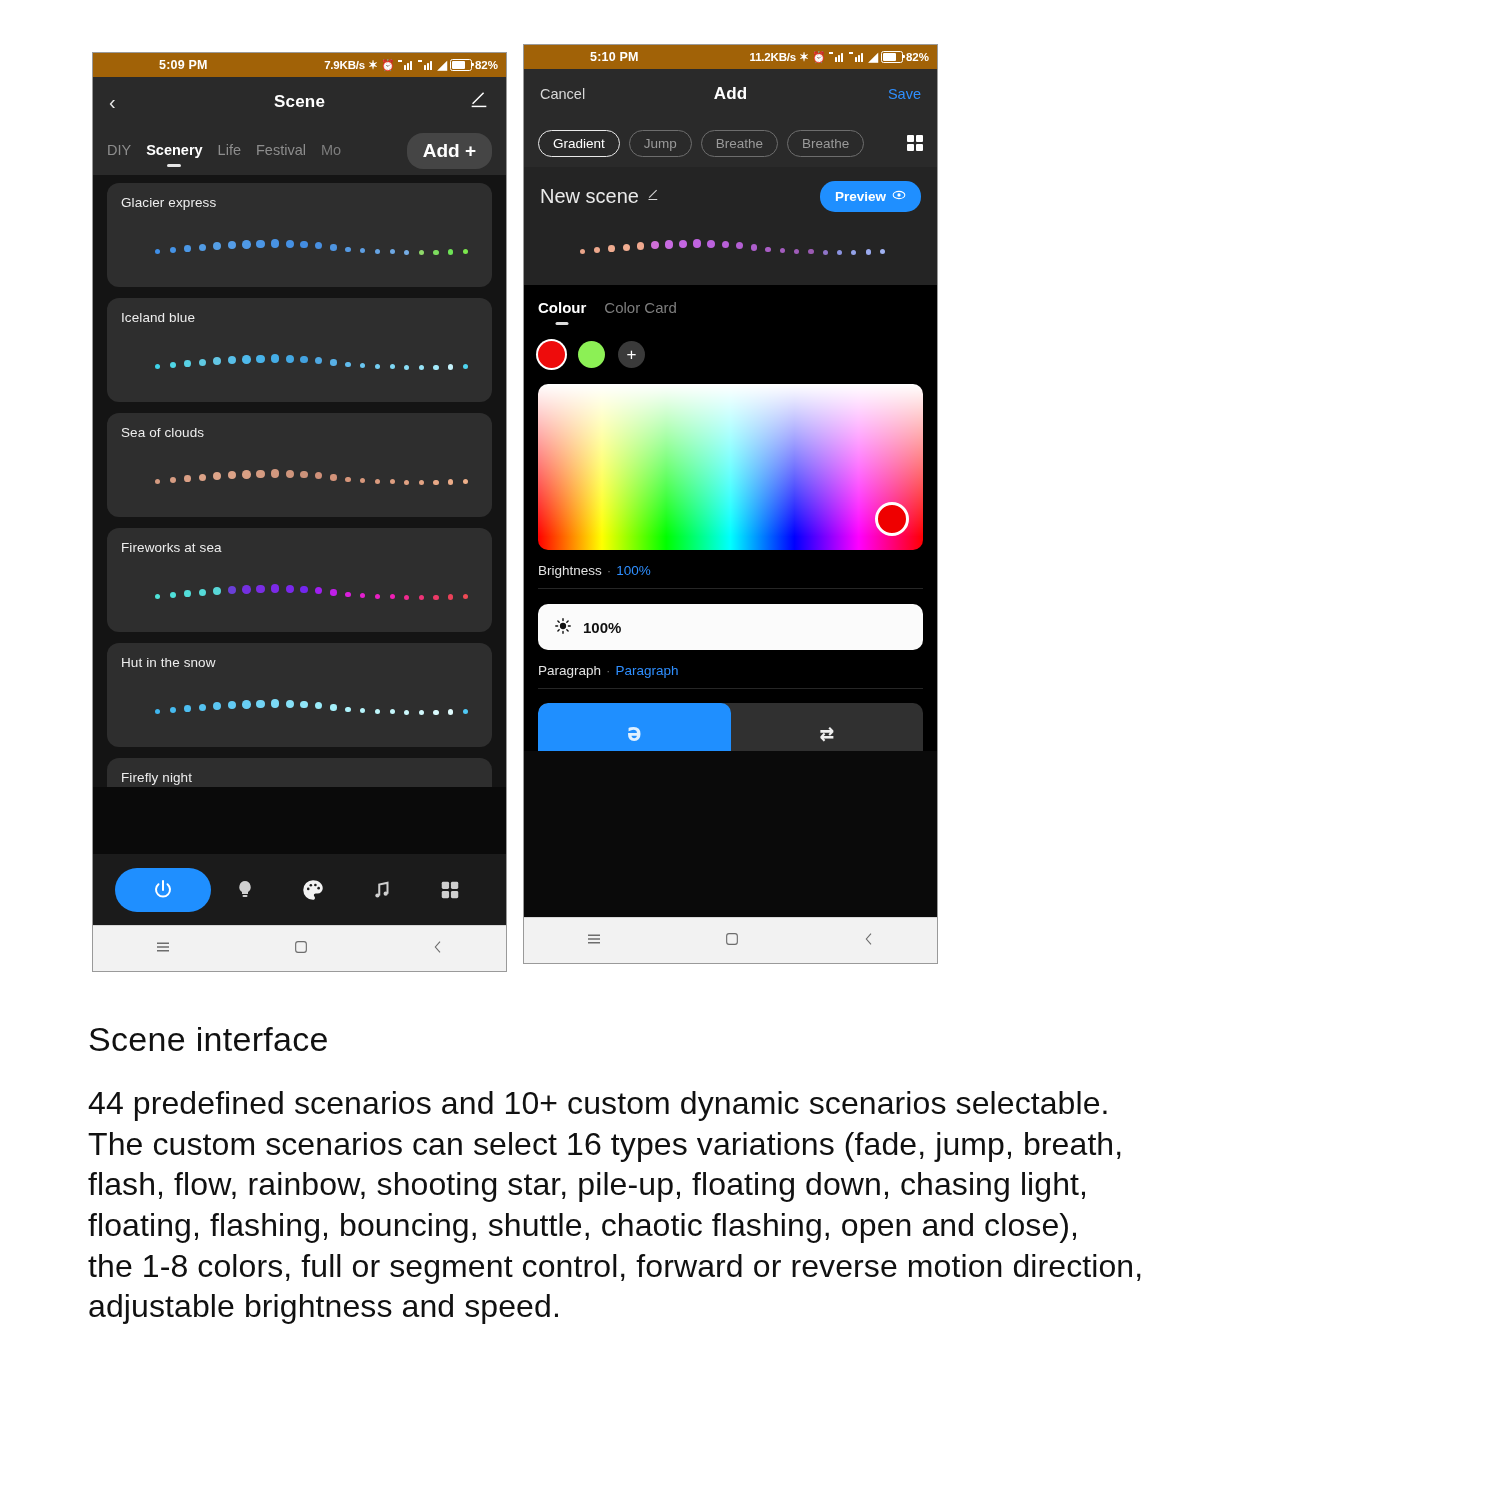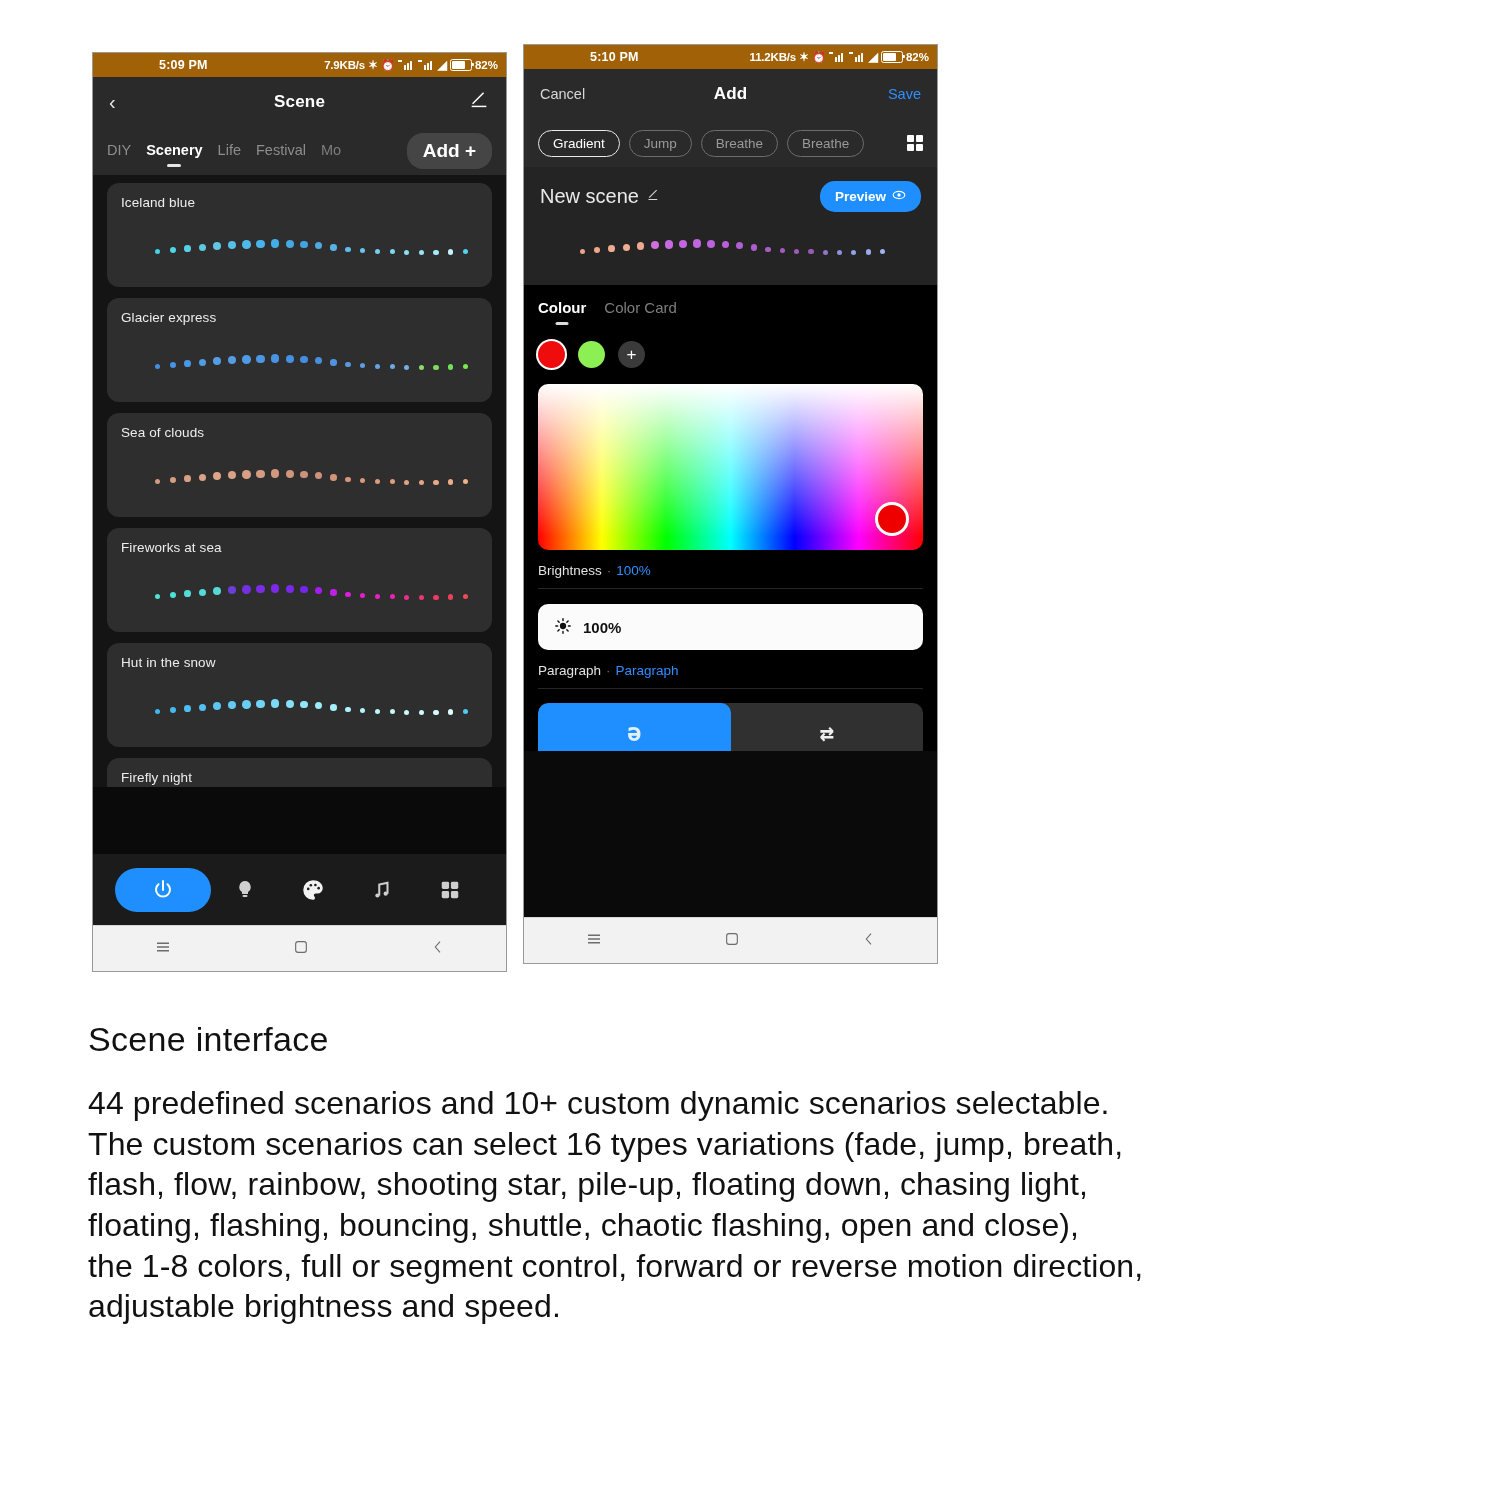--- a/index.html
+++ b/index.html
@@ -229,20 +229,47 @@
     <div class="tabsrow">
       <div class="tab">DIY</div>
       <div class="tab active">Scenery</div>
       <div class="tab">Life</div>
       <div class="tab">Festival</div>
       <div class="tab clipped">Mo</div>
       <div class="addbtn">Add +</div>
     </div>
 
     <div class="scenelist">
+      <div class="scenecard">
+        <div class="nm">Glacier express</div>
+        <div class="dotstrip">
+            <span style="left: 0px; top: 13.52px; width: 5.2px; height: 5.2px; background: rgb(63, 143, 232);"></span>
+            <span style="left: 14.6199px; top: 11.9045px; width: 5.98134px; height: 5.98134px; background: rgb(69, 147, 230);"></span>
+            <span style="left: 29.1694px; top: 10.3119px; width: 6.72086px; height: 6.72086px; background: rgb(75, 151, 229);"></span>
+            <span style="left: 43.6601px; top: 8.77551px; width: 7.37898px; height: 7.37898px; background: rgb(81, 155, 228);"></span>
+            <span style="left: 58.1104px; top: 7.34644px; width: 7.92045px; height: 7.92045px; background: rgb(85, 158, 228);"></span>
+            <span style="left: 72.5437px; top: 6.09657px; width: 8.31631px; height: 8.31631px; background: rgb(84, 156, 230);"></span>
+            <span style="left: 86.987px; top: 5.11557px; width: 8.54536px; height: 8.54536px; background: rgb(79, 153, 230);"></span>
+            <span style="left: 101.468px; top: 4.50195px; width: 8.59534px; height: 8.59534px; background: rgb(75, 150, 229);"></span>
+            <span style="left: 116.014px; top: 4.34948px; width: 8.46358px; height: 8.46358px; background: rgb(72, 147, 228);"></span>
+            <span style="left: 130.647px; top: 4.73114px; width: 8.15712px; height: 8.15712px; background: rgb(69, 144, 227);"></span>
+            <span style="left: 145.385px; top: 5.68351px; width: 7.69238px; height: 7.69238px; background: rgb(67, 141, 226);"></span>
+            <span style="left: 160.236px; top: 7.19446px; width: 7.09422px; height: 7.09422px; background: rgb(72, 143, 224);"></span>
+            <span style="left: 175.203px; top: 9.19683px; width: 6.39467px; height: 6.39467px; background: rgb(78, 148, 224);"></span>
+            <span style="left: 190.276px; top: 11.5695px; width: 5.63118px; height: 5.63118px; background: rgb(85, 153, 225);"></span>
+            <span style="left: 205.2px; top: 13.1847px; width: 5.2px; height: 5.2px; background: rgb(93, 158, 226);"></span>
+            <span style="left: 219.857px; top: 13.6938px; width: 5.2px; height: 5.2px; background: rgb(101, 163, 227);"></span>
+            <span style="left: 234.514px; top: 14.1716px; width: 5.2px; height: 5.2px; background: rgb(109, 168, 228);"></span>
+            <span style="left: 249.171px; top: 14.5314px; width: 5.2px; height: 5.2px; background: rgb(117, 173, 229);"></span>
+            <span style="left: 263.829px; top: 14.7083px; width: 5.2px; height: 5.2px; background: rgb(143, 217, 106);"></span>
+            <span style="left: 278.486px; top: 14.6703px; width: 5.2px; height: 5.2px; background: rgb(125, 220, 95);"></span>
+            <span style="left: 293.143px; top: 14.4242px; width: 5.2px; height: 5.2px; background: rgb(110, 227, 86);"></span>
+            <span style="left: 307.8px; top: 14.0145px; width: 5.2px; height: 5.2px; background: rgb(124, 232, 77);"></span>
+          </div>
+      </div>
       <div class="scenecard">
         <div class="nm">Iceland blue</div>
         <div class="dotstrip">
             <span style="left: 0px; top: 13.52px; width: 5.2px; height: 5.2px; background: rgb(63, 211, 232);"></span>
             <span style="left: 14.6199px; top: 11.9045px; width: 5.98134px; height: 5.98134px; background: rgb(79, 214, 230);"></span>
             <span style="left: 29.1694px; top: 10.3119px; width: 6.72086px; height: 6.72086px; background: rgb(88, 208, 228);"></span>
             <span style="left: 43.6601px; top: 8.77551px; width: 7.37898px; height: 7.37898px; background: rgb(95, 201, 226);"></span>
             <span style="left: 58.1104px; top: 7.34644px; width: 7.92045px; height: 7.92045px; background: rgb(99, 198, 228);"></span>
             <span style="left: 72.5437px; top: 6.09657px; width: 8.31631px; height: 8.31631px; background: rgb(88, 191, 232);"></span>
             <span style="left: 86.987px; top: 5.11557px; width: 8.54536px; height: 8.54536px; background: rgb(79, 185, 234);"></span>
@@ -257,47 +284,20 @@
             <span style="left: 219.857px; top: 13.6938px; width: 5.2px; height: 5.2px; background: rgb(116, 206, 242);"></span>
             <span style="left: 234.514px; top: 14.1716px; width: 5.2px; height: 5.2px; background: rgb(125, 214, 244);"></span>
             <span style="left: 249.171px; top: 14.5314px; width: 5.2px; height: 5.2px; background: rgb(138, 222, 246);"></span>
             <span style="left: 263.829px; top: 14.7083px; width: 5.2px; height: 5.2px; background: rgb(150, 228, 248);"></span>
             <span style="left: 278.486px; top: 14.6703px; width: 5.2px; height: 5.2px; background: rgb(163, 234, 250);"></span>
             <span style="left: 293.143px; top: 14.4242px; width: 5.2px; height: 5.2px; background: rgb(197, 242, 251);"></span>
             <span style="left: 307.8px; top: 14.0145px; width: 5.2px; height: 5.2px; background: rgb(79, 212, 239);"></span>
           </div>
       </div>
       <div class="scenecard">
-        <div class="nm">Glacier express</div>
-        <div class="dotstrip">
-            <span style="left: 0px; top: 13.52px; width: 5.2px; height: 5.2px; background: rgb(63, 143, 232);"></span>
-            <span style="left: 14.6199px; top: 11.9045px; width: 5.98134px; height: 5.98134px; background: rgb(69, 147, 230);"></span>
-            <span style="left: 29.1694px; top: 10.3119px; width: 6.72086px; height: 6.72086px; background: rgb(75, 151, 229);"></span>
-            <span style="left: 43.6601px; top: 8.77551px; width: 7.37898px; height: 7.37898px; background: rgb(81, 155, 228);"></span>
-            <span style="left: 58.1104px; top: 7.34644px; width: 7.92045px; height: 7.92045px; background: rgb(85, 158, 228);"></span>
-            <span style="left: 72.5437px; top: 6.09657px; width: 8.31631px; height: 8.31631px; background: rgb(84, 156, 230);"></span>
-            <span style="left: 86.987px; top: 5.11557px; width: 8.54536px; height: 8.54536px; background: rgb(79, 153, 230);"></span>
-            <span style="left: 101.468px; top: 4.50195px; width: 8.59534px; height: 8.59534px; background: rgb(75, 150, 229);"></span>
-            <span style="left: 116.014px; top: 4.34948px; width: 8.46358px; height: 8.46358px; background: rgb(72, 147, 228);"></span>
-            <span style="left: 130.647px; top: 4.73114px; width: 8.15712px; height: 8.15712px; background: rgb(69, 144, 227);"></span>
-            <span style="left: 145.385px; top: 5.68351px; width: 7.69238px; height: 7.69238px; background: rgb(67, 141, 226);"></span>
-            <span style="left: 160.236px; top: 7.19446px; width: 7.09422px; height: 7.09422px; background: rgb(72, 143, 224);"></span>
-            <span style="left: 175.203px; top: 9.19683px; width: 6.39467px; height: 6.39467px; background: rgb(78, 148, 224);"></span>
-            <span style="left: 190.276px; top: 11.5695px; width: 5.63118px; height: 5.63118px; background: rgb(85, 153, 225);"></span>
-            <span style="left: 205.2px; top: 13.1847px; width: 5.2px; height: 5.2px; background: rgb(93, 158, 226);"></span>
-            <span style="left: 219.857px; top: 13.6938px; width: 5.2px; height: 5.2px; background: rgb(101, 163, 227);"></span>
-            <span style="left: 234.514px; top: 14.1716px; width: 5.2px; height: 5.2px; background: rgb(109, 168, 228);"></span>
-            <span style="left: 249.171px; top: 14.5314px; width: 5.2px; height: 5.2px; background: rgb(117, 173, 229);"></span>
-            <span style="left: 263.829px; top: 14.7083px; width: 5.2px; height: 5.2px; background: rgb(143, 217, 106);"></span>
-            <span style="left: 278.486px; top: 14.6703px; width: 5.2px; height: 5.2px; background: rgb(125, 220, 95);"></span>
-            <span style="left: 293.143px; top: 14.4242px; width: 5.2px; height: 5.2px; background: rgb(110, 227, 86);"></span>
-            <span style="left: 307.8px; top: 14.0145px; width: 5.2px; height: 5.2px; background: rgb(124, 232, 77);"></span>
-          </div>
-      </div>
-      <div class="scenecard">
         <div class="nm">Sea of clouds</div>
         <div class="dotstrip">
             <span style="left: 0px; top: 13.52px; width: 5.2px; height: 5.2px; background: rgb(212, 154, 128);"></span>
             <span style="left: 14.6199px; top: 11.9045px; width: 5.98134px; height: 5.98134px; background: rgb(215, 157, 131);"></span>
             <span style="left: 29.1694px; top: 10.3119px; width: 6.72086px; height: 6.72086px; background: rgb(218, 159, 133);"></span>
             <span style="left: 43.6601px; top: 8.77551px; width: 7.37898px; height: 7.37898px; background: rgb(220, 162, 135);"></span>
             <span style="left: 58.1104px; top: 7.34644px; width: 7.92045px; height: 7.92045px; background: rgb(221, 164, 137);"></span>
             <span style="left: 72.5437px; top: 6.09657px; width: 8.31631px; height: 8.31631px; background: rgb(219, 162, 135);"></span>
             <span style="left: 86.987px; top: 5.11557px; width: 8.54536px; height: 8.54536px; background: rgb(216, 159, 132);"></span>
             <span style="left: 101.468px; top: 4.50195px; width: 8.59534px; height: 8.59534px; background: rgb(213, 155, 129);"></span>

